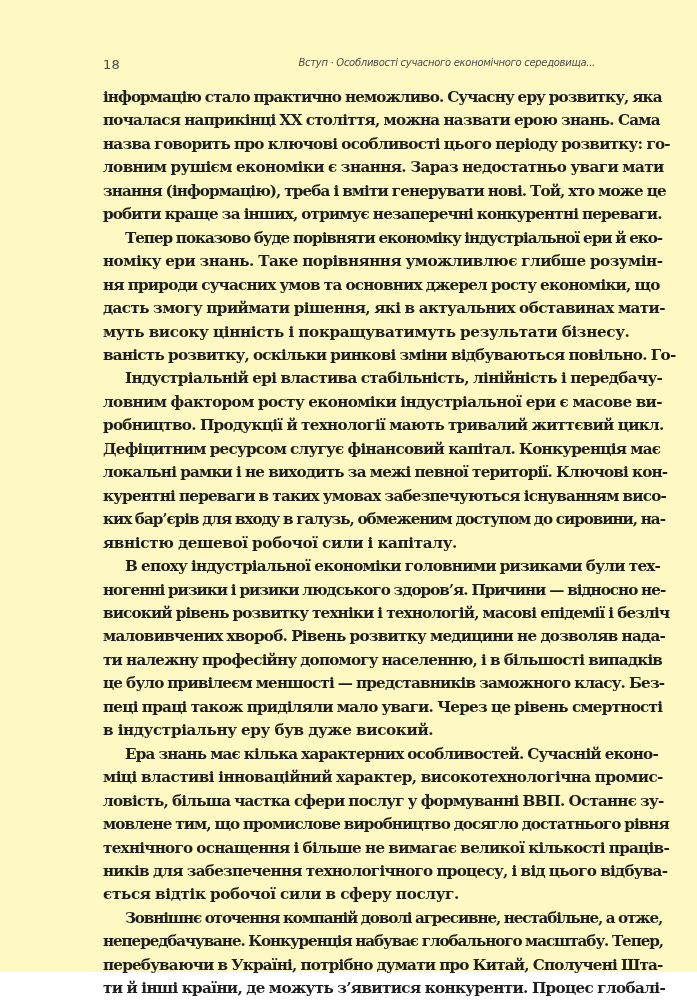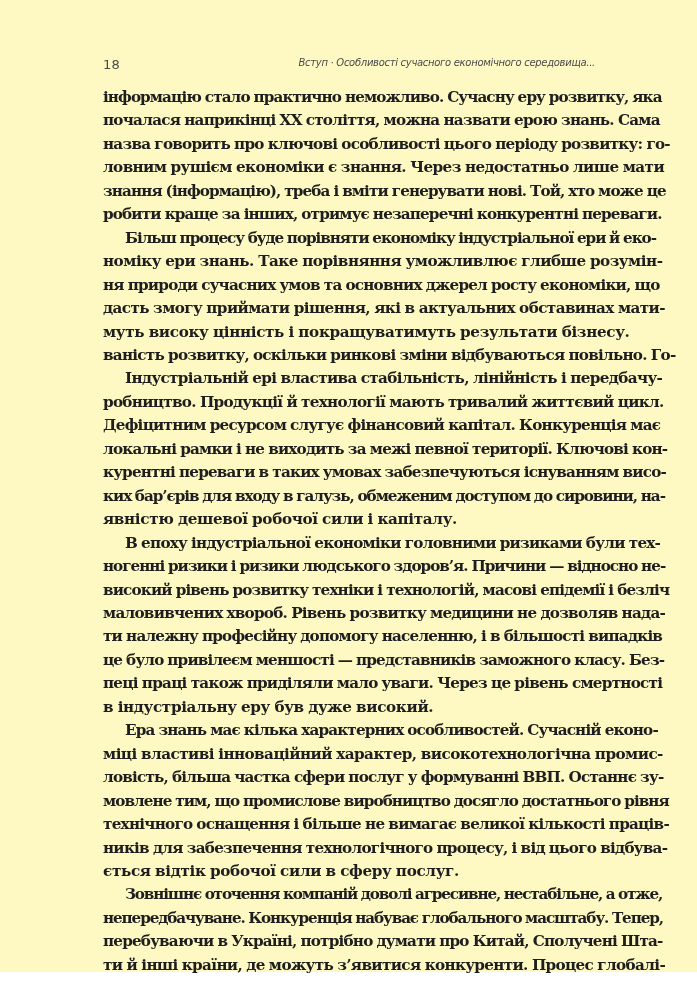--- a/index.html
+++ b/index.html
@@ -83,34 +83,35 @@
   <div class="running-header">
     <span class="page-number">18</span>
     <span class="running-title">Вступ · Особливості сучасного економічного середовища...</span>
   </div>
 
   <div class="body-text" id="body-text">
       <p class="para">
         <span class="line first" style="letter-spacing: -0.9px;">інформацію стало практично неможливо. Сучасну еру розвитку, яка</span>
         <span class="line" style="letter-spacing: -0.75px;">почалася наприкінці XX століття, можна назвати ерою знань. Сама</span>
         <span class="line" style="letter-spacing: -0.75px;">назва говорить про ключові особливості цього періоду розвитку: го-</span>
-        <span class="line" style="letter-spacing: -0.6px;">ловним рушієм економіки є знання. Через недостатньо лише мати</span>
+        <span class="line" style="letter-spacing: -0.6px;">ловним рушієм економіки є знання. Зараз недостатньо уваги мати</span>
         <span class="line" style="letter-spacing: -0.9px;">знання (інформацію), треба і вміти генерувати нові. Той, хто може це</span>
         <span class="line last" style="letter-spacing: -0.85px;">робити краще за інших, отримує незаперечні конкурентні переваги.</span>
       </p>
       <p class="para indent">
-        <span class="line first" style="letter-spacing: -1.05px;">Більш процесу буде порівняти економіку індустріальної ери й еко-</span>
+        <span class="line first" style="letter-spacing: -1.05px;">Тепер показово буде порівняти економіку індустріальної ери й еко-</span>
         <span class="line" style="letter-spacing: -0.5px;">номіку ери знань. Таке порівняння уможливлює глибше розумін-</span>
         <span class="line" style="letter-spacing: -0.8px;">ня природи сучасних умов та основних джерел росту економіки, що</span>
         <span class="line" style="letter-spacing: -0.6px;">дасть змогу приймати рішення, які в актуальних обставинах мати-</span>
         <span class="line last">муть високу цінність і покращуватимуть результати бізнесу.</span>
       </p>
       <p class="para indent">
         <span class="line" style="letter-spacing: -0.75px;">ваність розвитку, оскільки ринкові зміни відбуваються повільно. Го-</span>
         <span class="line first" style="letter-spacing: -0.65px;">Індустріальній ері властива стабільність, лінійність і передбачу-</span>
+        <span class="line" style="letter-spacing: -0.6px;">ловним фактором росту економіки індустріальної ери є масове ви-</span>
         <span class="line" style="letter-spacing: -0.7px;">робництво. Продукції й технології мають тривалий життєвий цикл.</span>
         <span class="line" style="letter-spacing: -0.75px;">Дефіцитним ресурсом слугує фінансовий капітал. Конкуренція має</span>
         <span class="line" style="letter-spacing: -0.8px;">локальні рамки і не виходить за межі певної території. Ключові кон-</span>
         <span class="line" style="letter-spacing: -0.8px;">курентні переваги в таких умовах забезпечуються існуванням висо-</span>
         <span class="line" style="letter-spacing: -1.05px;">ких бар’єрів для входу в галузь, обмеженим доступом до сировини, на-</span>
         <span class="line last">явністю дешевої робочої сили і капіталу.</span>
       </p>
       <p class="para indent">
         <span class="line first" style="letter-spacing: -0.75px;">В епоху індустріальної економіки головними ризиками були тех-</span>
         <span class="line" style="letter-spacing: -1px;">ногенні ризики і ризики людського здоров’я. Причини — відносно не-</span>

